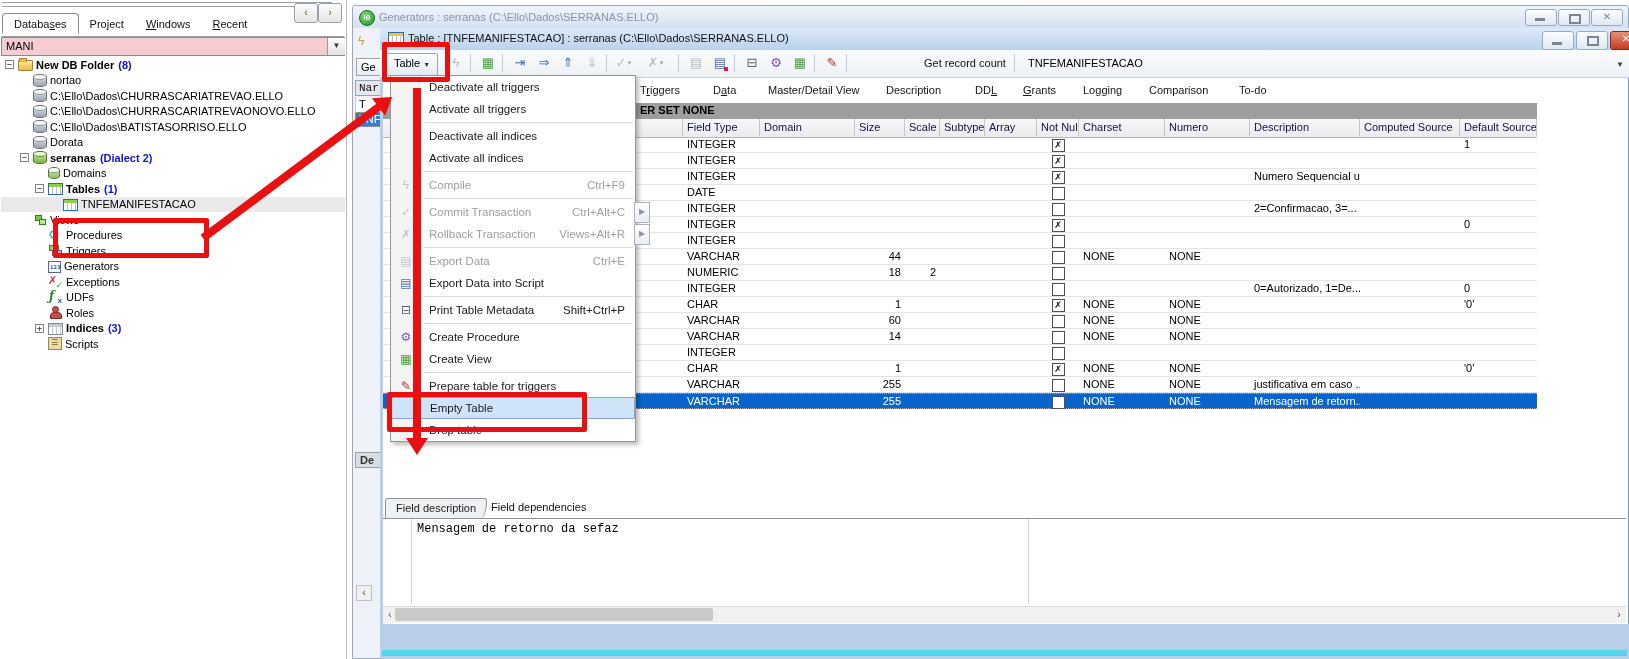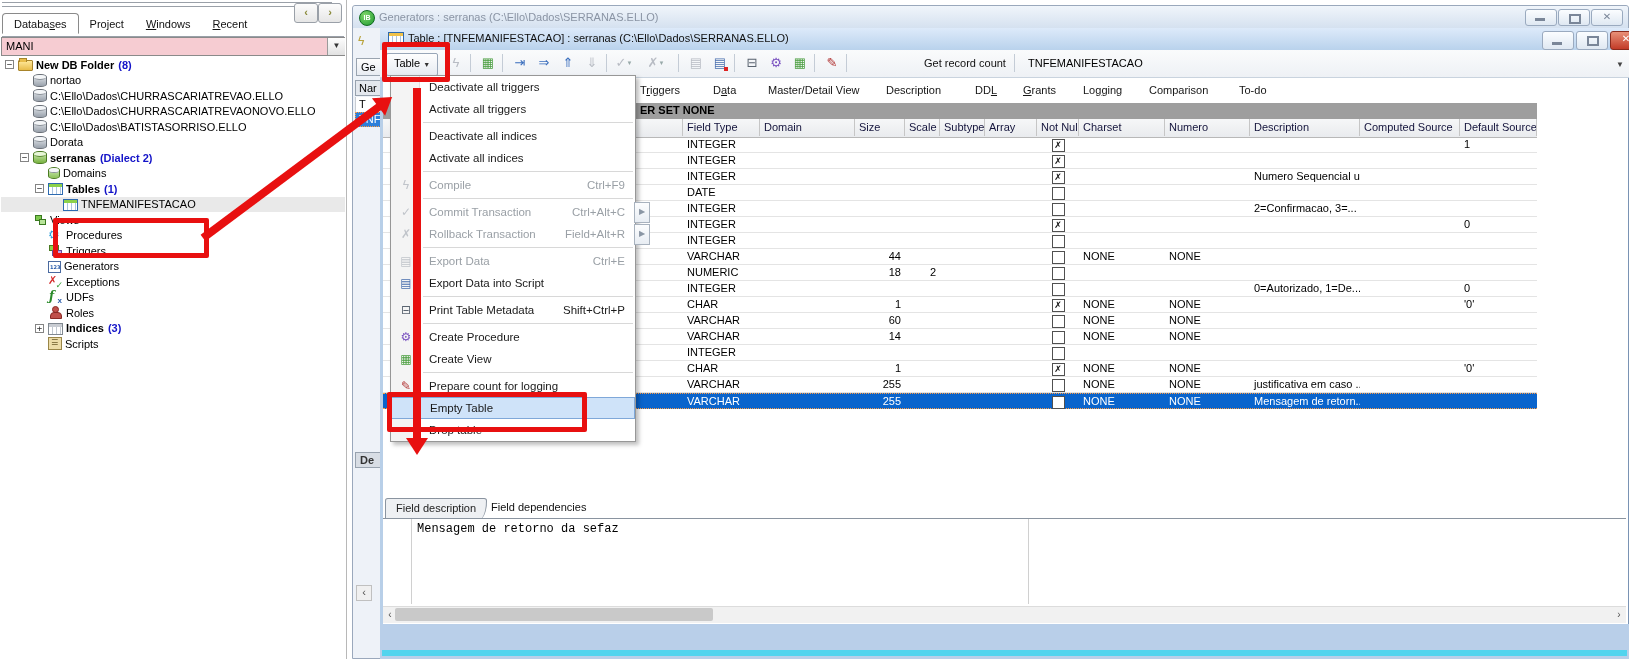--- a/index.html
+++ b/index.html
@@ -78,21 +78,21 @@
     background:linear-gradient(#fbfdff,#dfe8f2);}
   .win-btn .g-min{position:absolute;left:9px;bottom:4px;width:10px;height:3px;background:#7a8698;}
   .win-btn .g-max{position:absolute;left:10px;top:4px;width:8px;height:6px;border:2px solid #7a8698;}
   .win-btn .g-x{position:absolute;left:0;top:1px;width:100%;text-align:center;color:#7a8698;font:bold 10px/12px "DejaVu Sans",sans-serif;}
   .win-btn.red{background:linear-gradient(#e89078,#c23b28);border-color:#8a2a1c;}
   .win-btn.red .g-x{color:#fff;}
   #gen-strip-light{left:5px;top:28px;width:14px;height:16px;color:#b8a23a;font-size:12px;}
   #gen-strip-ge{left:3px;top:52px;width:24px;height:18px;background:linear-gradient(#fdfdfd,#e8ecf2);
     border:1px solid #9aa4b0;border-right:none;line-height:16px;padding-left:4px;box-sizing:border-box;}
   #gen-strip-name{left:2px;top:74px;width:26px;height:16px;background:#e4e8ee;border:1px solid #98a2ae;
-    border-right:none;line-height:14px;padding-left:3px;box-sizing:border-box;}
+    border-right:none;line-height:14px;padding-left:3px;box-sizing:border-box;font-family:Liberation Mono, monospace;}
   #gen-strip-r1{left:2px;top:91px;width:26px;height:15px;background:#fff;border-left:1px solid #c8ccd2;
     line-height:14px;padding-left:3px;box-sizing:border-box;}
   #gen-strip-r2{left:2px;top:106px;width:26px;height:15px;background:#2d7fd9;color:#fff;
     border:1px dotted #ff9c42;line-height:13px;padding-left:3px;box-sizing:border-box;}
   #gen-strip-de{left:2px;top:446px;width:26px;height:16px;background:#d8dde4;border:1px solid #98a2ae;
     border-right:none;font-weight:bold;line-height:14px;padding-left:4px;box-sizing:border-box;color:#333;}
   #gen-strip-scroll{left:3px;top:579px;width:14px;height:14px;background:#f0f0f0;border:1px solid #c0c0c0;
     text-align:center;line-height:12px;color:#555;}
 
   
@@ -672,31 +672,31 @@
     <div id="ctx-gutter"></div>
   <div class="mi"><span>Deactivate all triggers</span></div>
       <div class="mi"><span>Activate all triggers</span></div>
       <div class="msep"></div>
       <div class="mi"><span>Deactivate all indices</span></div>
       <div class="mi"><span>Activate all indices</span></div>
       <div class="msep"></div>
       <div class="mi dis"><span>Compile</span><span class="mico" style="color: rgb(192, 196, 202);">ϟ</span><span class="sc">Ctrl+F9</span></div>
       <div class="msep"></div>
       <div class="mi dis"><span>Commit Transaction</span><span class="mico" style="color: rgb(192, 196, 202);">✓</span><span class="sc">Ctrl+Alt+C</span><span class="sub">▶</span></div>
-      <div class="mi dis"><span>Rollback Transaction</span><span class="mico" style="color: rgb(192, 196, 202);">✗</span><span class="sc">Field+Alt+R</span><span class="sub">▶</span></div>
+      <div class="mi dis"><span>Rollback Transaction</span><span class="mico" style="color: rgb(192, 196, 202);">✗</span><span class="sc">Views+Alt+R</span><span class="sub">▶</span></div>
       <div class="msep"></div>
       <div class="mi dis"><span>Export Data</span><span class="mico" style="color: rgb(192, 196, 202);">▤</span><span class="sc">Ctrl+E</span></div>
       <div class="mi"><span>Export Data into Script</span><span class="mico" style="color: rgb(74, 111, 174);">▤</span></div>
       <div class="msep"></div>
       <div class="mi"><span>Print Table Metadata</span><span class="mico" style="color: rgb(90, 100, 112);">⊟</span><span class="sc">Shift+Ctrl+P</span></div>
       <div class="msep"></div>
       <div class="mi"><span>Create Procedure</span><span class="mico" style="color: rgb(122, 82, 192);">⚙</span></div>
       <div class="mi"><span>Create View</span><span class="mico" style="color: rgb(74, 158, 63);">▦</span></div>
       <div class="msep"></div>
-      <div class="mi"><span>Prepare count for logging</span><span class="mico" style="color: rgb(176, 48, 48);">✎</span></div>
+      <div class="mi"><span>Prepare table for triggers</span><span class="mico" style="color: rgb(176, 48, 48);">✎</span></div>
       <div class="mi hl"><span>Empty Table</span></div>
       <div class="mi"><span>Drop table</span></div>
     </div>
 
   <div class="rbox" style="left:53px;top:218px;width:146px;height:30px;"></div>
   <div class="rbox" style="left:382px;top:42px;width:58px;height:30px;"></div>
   <div class="rbox" style="left: 387px; top: 392px; width: 190px; height: 30px;" id="ann-empty-box"></div>
   <div class="arrow-wrap" id="ann-arrow1" style="left: 203px; top: 234px; width: 235.801px; transform-origin: 0px 50%; transform: rotate(-36.7241deg);">
     <div class="arrow-line" id="ann-arrow1-line" style="width: 220.801px;"></div>
       <div class="arrow-head" id="ann-arrow1-head" style="left: 218.801px;"></div>

